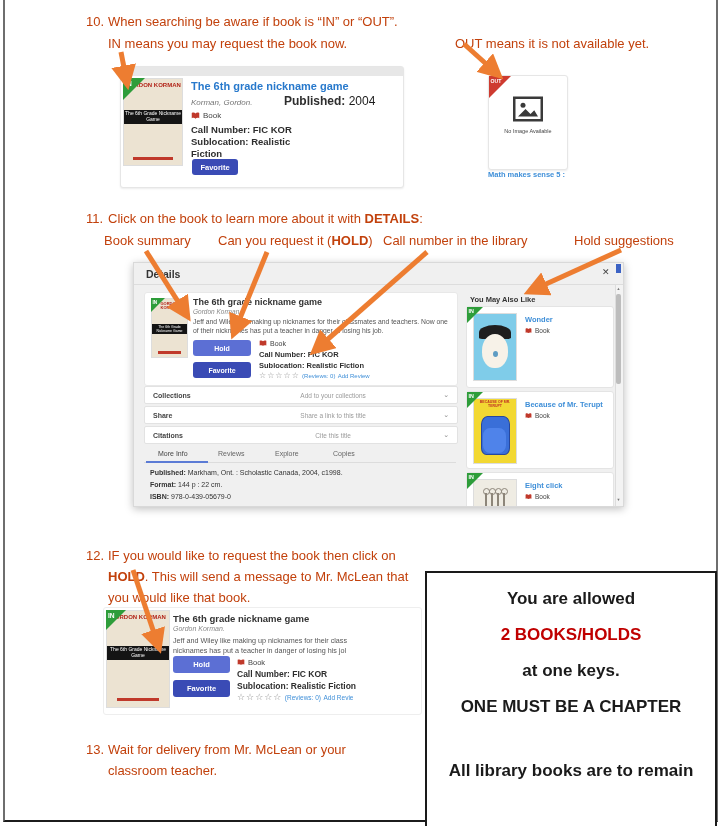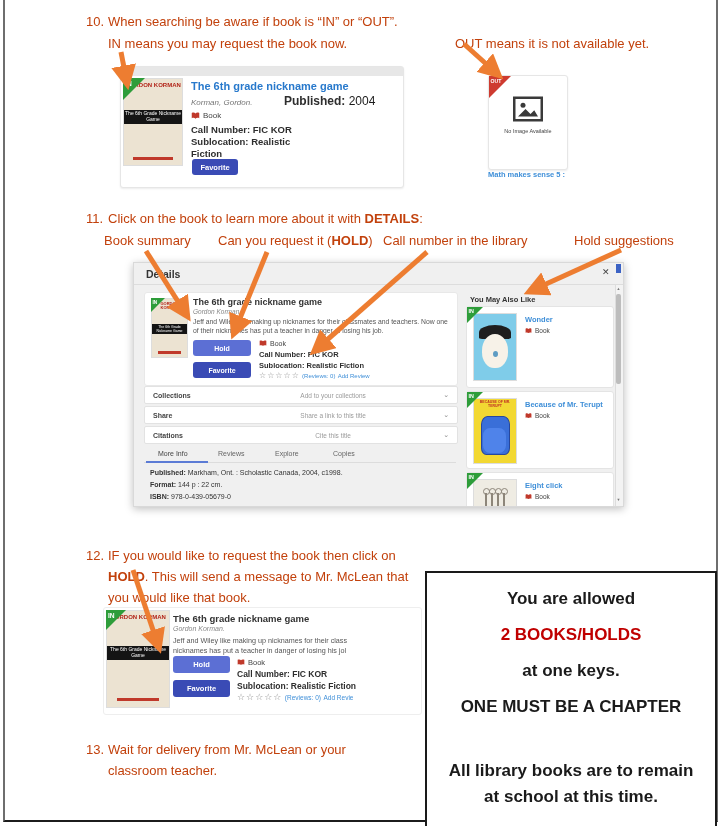--- a/index.html
+++ b/index.html
@@ -320,21 +320,20 @@
   <span class="num">13.</span><span>Wait for delivery from Mr. McLean or your</span>
 </div>
 <div class="doc" style="left:108px;top:763px">classroom teacher.</div>
 
 <div class="notice">
   <div style="top:16px">You are allowed</div>
   <div style="top:52px;color:#C00000">2 BOOKS/HOLDS</div>
   <div style="top:88px">at one keys.</div>
   <div style="top:124px">ONE MUST BE A CHAPTER</div>
   <div style="top:188px">All library books are to remain</div>
-  <div style="top:214px">at school at this time.</div>
 </div>
 
 <svg class="arrows" width="728" height="826">
   <defs>
     <marker id="ah" markerWidth="5" markerHeight="5" refX="2.5" refY="2.5" orient="auto">
       <path d="M0,0 L5,2.5 L0,5 Z" fill="#ED7D31"></path>
     </marker>
   </defs>
   <line x1="121" y1="52" x2="126" y2="78" stroke-width="5" marker-end="url(#ah)" stroke="#ED7D31"></line>
   <line x1="464" y1="44" x2="494" y2="71" stroke-width="5" marker-end="url(#ah)" stroke="#ED7D31"></line>

